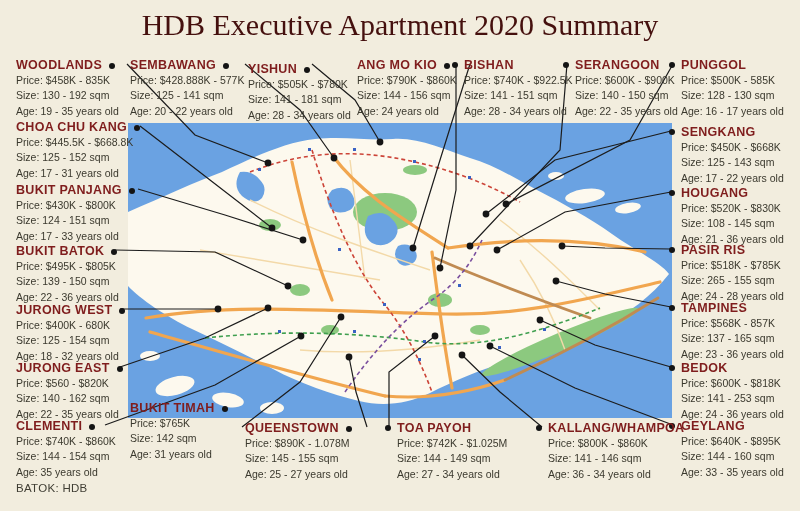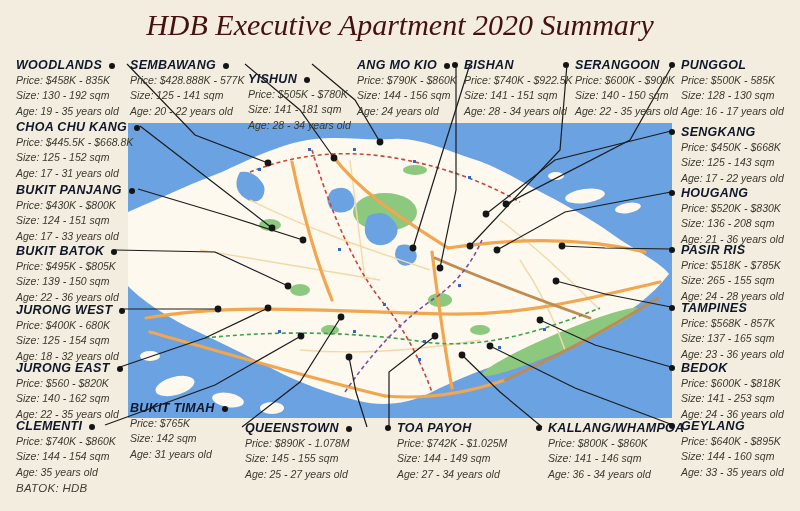--- a/index.html
+++ b/index.html
@@ -1,22 +1,22 @@
 <!DOCTYPE html>
 <html><head>
 <meta charset="utf-8">
 <style>
   html,body{margin:0;padding:0;background:#f2edde;}
   .canvas{position:relative;width:800px;height:511px;background:#f2edde;
-    font-family:"Liberation Sans",sans-serif;overflow:hidden;font-style:italic;}
+    font-family:"Liberation Sans",sans-serif;overflow:hidden;}
   .title{position:absolute;top:8px;left:0;width:100%;text-align:center;margin:0;
     font-family:"Liberation Serif",serif;font-weight:400;font-size:30px;color:#45100e;}
   svg.map{position:absolute;left:0;top:0;width:800px;height:511px;}
   .town{position:absolute;z-index:5;}
-  .town .name{font-size:12.5px;font-weight:bold;color:#0f172a;letter-spacing:.3px;
+  .town .name{font-size:12.5px;font-weight:bold;color:#7f1d1d;letter-spacing:.3px;
     white-space:nowrap;position:relative;line-height:14px;}
   .town .line{font-size:10.5px;color:#3b392e;line-height:14.4px;white-space:nowrap;margin-top:1px;}
   .town .name + .line{}
   .bullet{display:inline-block;width:6px;height:6px;border-radius:50%;background:#141414;}
   .dot-after .bullet{margin-left:7px;vertical-align:middle;}
   .dot-before .bullet{position:absolute;left:-12px;top:4px;}
   .source{position:absolute;left:16px;top:482px;font-size:11.5px;color:#403e34;letter-spacing:.3px;}
   .brand{position:absolute;right:14px;top:493px;font-family:"Liberation Serif",serif;
     font-size:18px;letter-spacing:3px;color:#35332b;margin-top:16px;}
 </style>
@@ -179,21 +179,21 @@
     <div class="line">Price: $458K - 835K</div>
     <div class="line">Size: 130 - 192 sqm</div>
     <div class="line">Age: 19 - 35 years old</div>
   </div>
   <div class="town dot-after" style="left:130px;top:58px">
     <div class="name"><span>SEMBAWANG</span><span class="bullet"></span></div>
     <div class="line">Price: $428.888K - 577K</div>
     <div class="line">Size: 125 - 141 sqm</div>
     <div class="line">Age: 20 - 22 years old</div>
   </div>
-  <div class="town dot-after" style="left:248px;top:72px">
+  <div class="town dot-after" style="left:248px;top:62px">
     <div class="name"><span>YISHUN</span><span class="bullet"></span></div>
     <div class="line">Price: $505K - $780K</div>
     <div class="line">Size: 141 - 181 sqm</div>
     <div class="line">Age: 28 - 34 years old</div>
   </div>
   <div class="town dot-after" style="left:357px;top:58px">
     <div class="name"><span>ANG MO KIO</span><span class="bullet"></span></div>
     <div class="line">Price: $790K - $860K</div>
     <div class="line">Size: 144 - 156 sqm</div>
     <div class="line">Age: 24 years old</div>
@@ -254,21 +254,21 @@
   </div>
   <div class="town dot-before" style="left:681px;top:125px">
     <div class="name"><span class="bullet"></span><span>SENGKANG</span></div>
     <div class="line">Price: $450K - $668K</div>
     <div class="line">Size: 125 - 143 sqm</div>
     <div class="line">Age: 17 - 22 years old</div>
   </div>
   <div class="town dot-before" style="left:681px;top:186px">
     <div class="name"><span class="bullet"></span><span>HOUGANG</span></div>
     <div class="line">Price: $520K - $830K</div>
-    <div class="line">Size: 136 - 208 sqm</div>
+    <div class="line">Size: 108 - 145 sqm</div>
     <div class="line">Age: 21 - 36 years old</div>
   </div>
   <div class="town dot-before" style="left:681px;top:243px">
     <div class="name"><span class="bullet"></span><span>PASIR RIS</span></div>
     <div class="line">Price: $518K - $785K</div>
     <div class="line">Size: 265 - 155 sqm</div>
     <div class="line">Age: 24 - 28 years old</div>
   </div>
   <div class="town dot-before" style="left:681px;top:301px">
     <div class="name"><span class="bullet"></span><span>TAMPINES</span></div>

